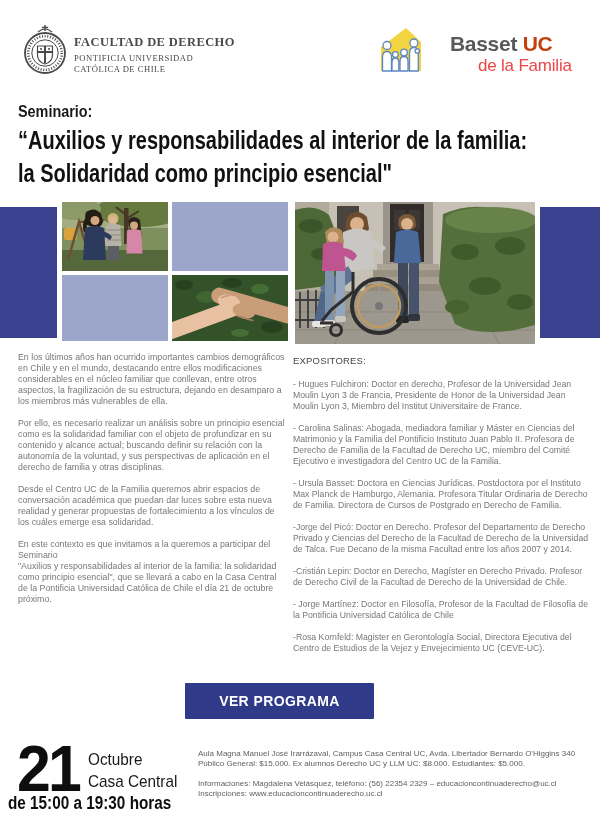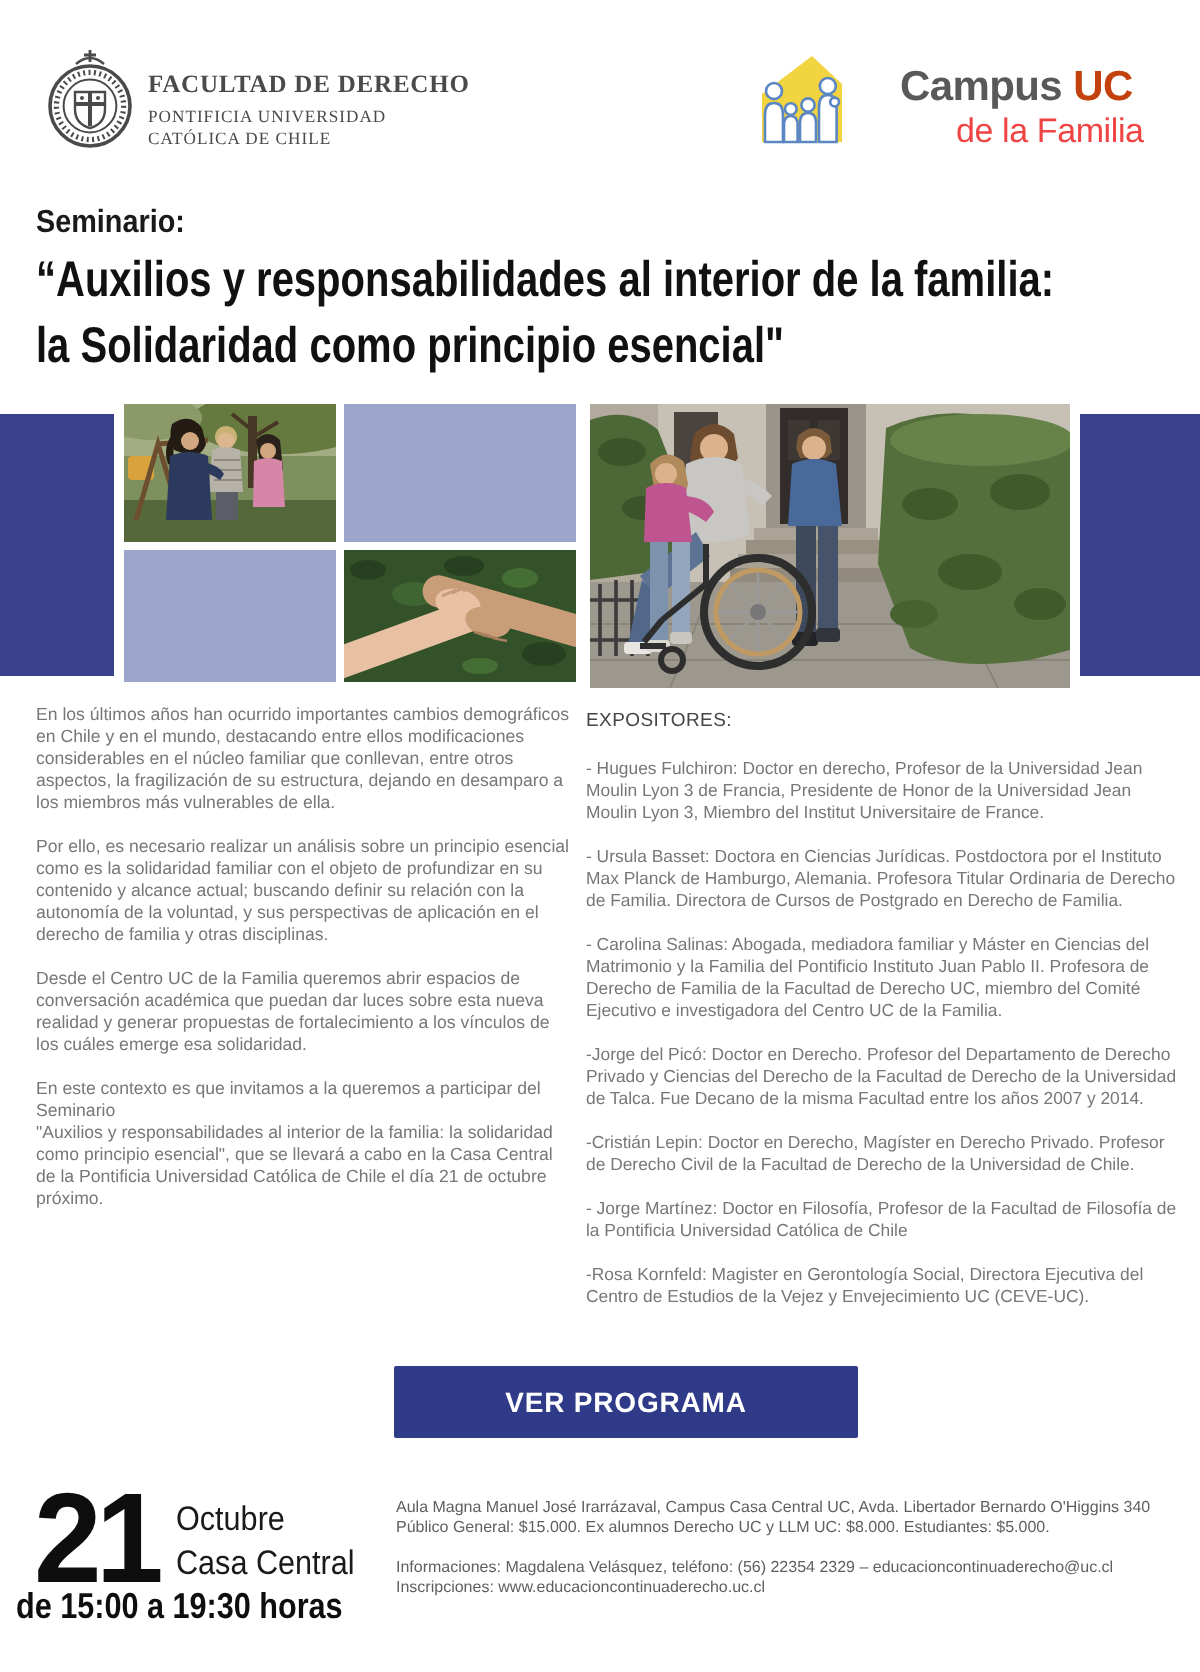--- a/index.html
+++ b/index.html
@@ -37,23 +37,23 @@
 
   
   .col-left{left:18px;top:352px;width:268px;color:#76777A;font-size:8.8px;line-height:11px;}
   .col-left p{margin:0 0 11px 0;}
   .col-left p.no-gap{margin:0 0 0 0;}
   .col-right{left:293px;top:355px;width:300px;color:#76777A;font-size:8.7px;line-height:11px;}
   .col-right .head{color:#454547;font-size:9.5px;margin-bottom:13px;letter-spacing:.2px;}
   .col-right p{margin:0 0 11px 0;}
 
   
-  .cta{left:185px;top:683px;width:232px;height:36px;background:#2F3A88;border:0;
+  .cta{left:185px;top:683px;width:189px;height:36px;background:#2F3A88;border:0;
        color:#fff;font-family:"Liberation Sans", sans-serif;font-weight:bold;font-size:14px;
-       letter-spacing:.4px;display:flex;align-items:center;justify-content:center;cursor:pointer;border-radius:1px;margin-left:12px;}
+       letter-spacing:.4px;display:flex;align-items:center;justify-content:center;cursor:pointer;border-radius:1px;}
 
   
   .ev-day{left:17px;top:741px;font-size:64px;font-weight:bold;color:#0e0e0e;line-height:56px;
           letter-spacing:-3px;transform:scaleX(.95);transform-origin:left top;}
   .ev-month{left:88px;top:750px;font-size:17px;color:#1a1a1a;transform:scaleX(.9);transform-origin:left top;white-space:nowrap;}
   .ev-venue{left:88px;top:772px;font-size:17px;color:#1a1a1a;transform:scaleX(.9);transform-origin:left top;white-space:nowrap;}
   .ev-time{left:8px;top:793px;font-size:18px;font-weight:bold;color:#0e0e0e;
            transform:scaleX(.85);transform-origin:left top;white-space:nowrap;}
   .finfo{left:198px;top:749px;width:398px;color:#5E5F62;font-size:8px;line-height:10px;}
   .finfo .gap{margin-top:10px;}
@@ -92,21 +92,21 @@
         <circle cx="16.4" cy="27.5" r="2.9"></circle>
         <path d="M21 44 v-9.5 q0 -5 4 -5 q4 0 4 5 V44 z"></path>
         <circle cx="25" cy="25.5" r="3.3"></circle>
         <path d="M30.5 44 v-17.5 q0 -6 4.4 -6 q4.4 0 4.4 6 V44 z"></path>
         <circle cx="34.9" cy="16" r="4"></circle>
         <circle cx="38.3" cy="24" r="2.2"></circle>
       </g>
     </svg>
   </div>
   <div class="abs centro-text">
-    <div><span class="centro-name">Campus </span><span class="centro-uc">UC</span></div>
+    <div><span class="centro-name">Basset </span><span class="centro-uc">UC</span></div>
     <div class="centro-sub">de la Familia</div>
   </div>
 
   <div class="abs kicker">Seminario:</div>
   <div class="abs main-title">
     <div>“Auxilios y responsabilidades al interior de la familia:</div>
     <div>la Solidaridad como principio esencial"</div>
   </div>
 
   <div class="abs bar-left"></div>
@@ -230,22 +230,22 @@
     <p>En los últimos años han ocurrido importantes cambios demográficos en Chile y en el mundo, destacando entre ellos modificaciones considerables en el núcleo familiar que conllevan, entre otros aspectos, la fragilización de su estructura, dejando en desamparo a los miembros más vulnerables de ella.</p>
     <p>Por ello, es necesario realizar un análisis sobre un principio esencial como es la solidaridad familiar con el objeto de profundizar en su contenido y alcance actual; buscando definir su relación con la autonomía de la voluntad, y sus perspectivas de aplicación en el derecho de familia y otras disciplinas.</p>
     <p>Desde el Centro UC de la Familia queremos abrir espacios de conversación académica que puedan dar luces sobre esta nueva realidad y generar propuestas de fortalecimiento a  los vínculos de los cuáles emerge esa solidaridad.</p>
     <p class="no-gap">En este contexto es que invitamos a la queremos a participar del Seminario</p>
     <p>"Auxilios y responsabilidades al interior de la familia: la solidaridad como principio esencial", que se llevará a cabo en la Casa Central de la Pontificia Universidad Católica de Chile el día 21 de octubre próximo.</p>
   </div>
 
   <div class="abs col-right">
     <div class="head">EXPOSITORES:</div>
     <p>- Hugues Fulchiron: Doctor en derecho, Profesor de la Universidad Jean Moulin Lyon 3 de Francia, Presidente de Honor de la Universidad Jean Moulin Lyon 3, Miembro del Institut Universitaire de France.</p>
+    <p>- Carolina Salinas: Abogada, mediadora familiar y Máster en Ciencias del Matrimonio y la Familia del Pontificio Instituto Juan Pablo II. Profesora de Derecho de Familia de la Facultad de Derecho UC, miembro del Comité Ejecutivo e investigadora del Centro UC de la Familia.</p>
     <p>- Ursula Basset: Doctora en Ciencias Jurídicas. Postdoctora por el Instituto Max Planck de Hamburgo, Alemania. Profesora Titular Ordinaria de Derecho de Familia. Directora de Cursos de Postgrado en Derecho de Familia.</p>
-    <p>- Carolina Salinas: Abogada, mediadora familiar y Máster en Ciencias del Matrimonio y la Familia del Pontificio Instituto Juan Pablo II. Profesora de Derecho de Familia de la Facultad de Derecho UC, miembro del Comité Ejecutivo e investigadora del Centro UC de la Familia.</p>
     <p>-Jorge del Picó: Doctor en Derecho. Profesor del Departamento de Derecho Privado y Ciencias del Derecho de la Facultad de Derecho de la Universidad de Talca. Fue Decano de la misma Facultad entre los años 2007 y 2014.</p>
     <p>-Cristián Lepin: Doctor en Derecho, Magíster en Derecho Privado. Profesor de Derecho Civil de la Facultad de Derecho de la Universidad de Chile.</p>
     <p>- Jorge Martínez: Doctor en Filosofía, Profesor de la Facultad de Filosofía de la Pontificia Universidad Católica de Chile</p>
     <p>-Rosa Kornfeld: Magister en Gerontología Social, Directora Ejecutiva del Centro de Estudios de la Vejez y Envejecimiento UC (CEVE-UC).</p>
   </div>
 
   <button class="abs cta">VER PROGRAMA</button>
 
   <div class="abs ev-day">21</div>
   <div class="abs ev-month">Octubre</div>

